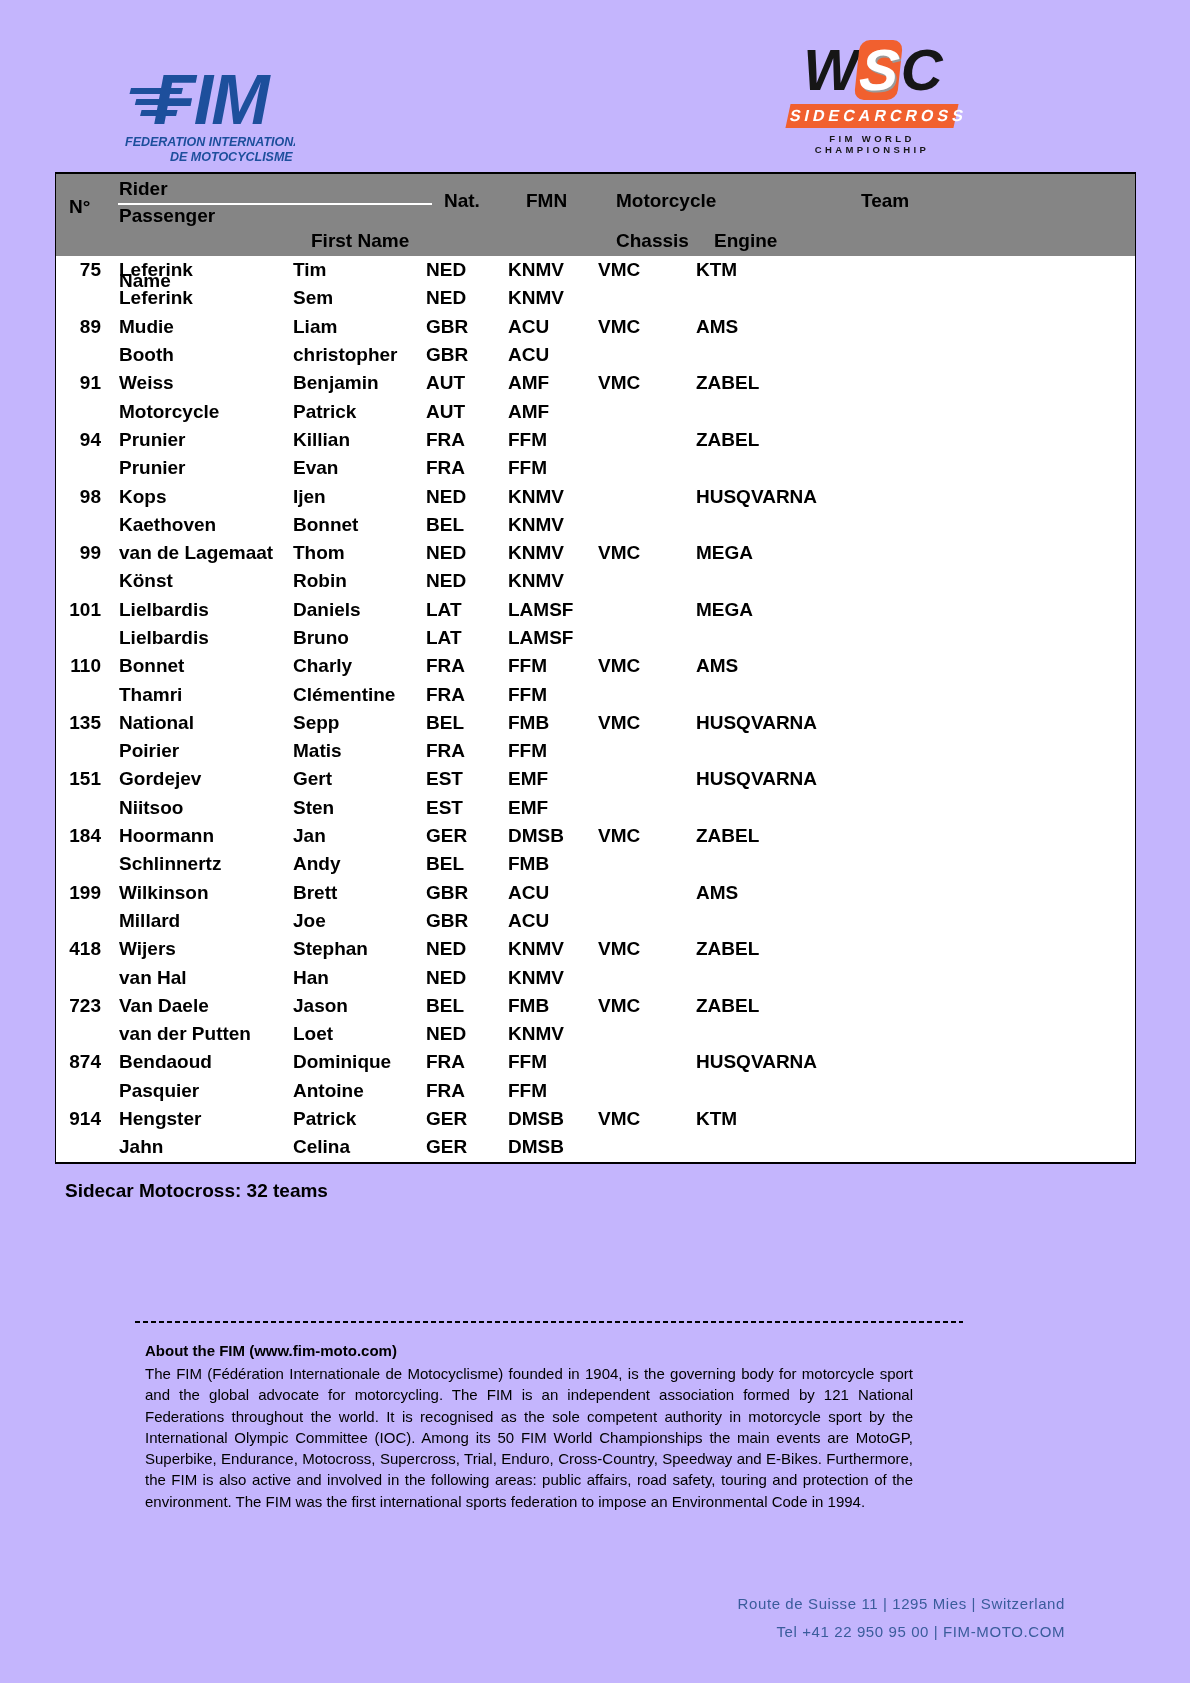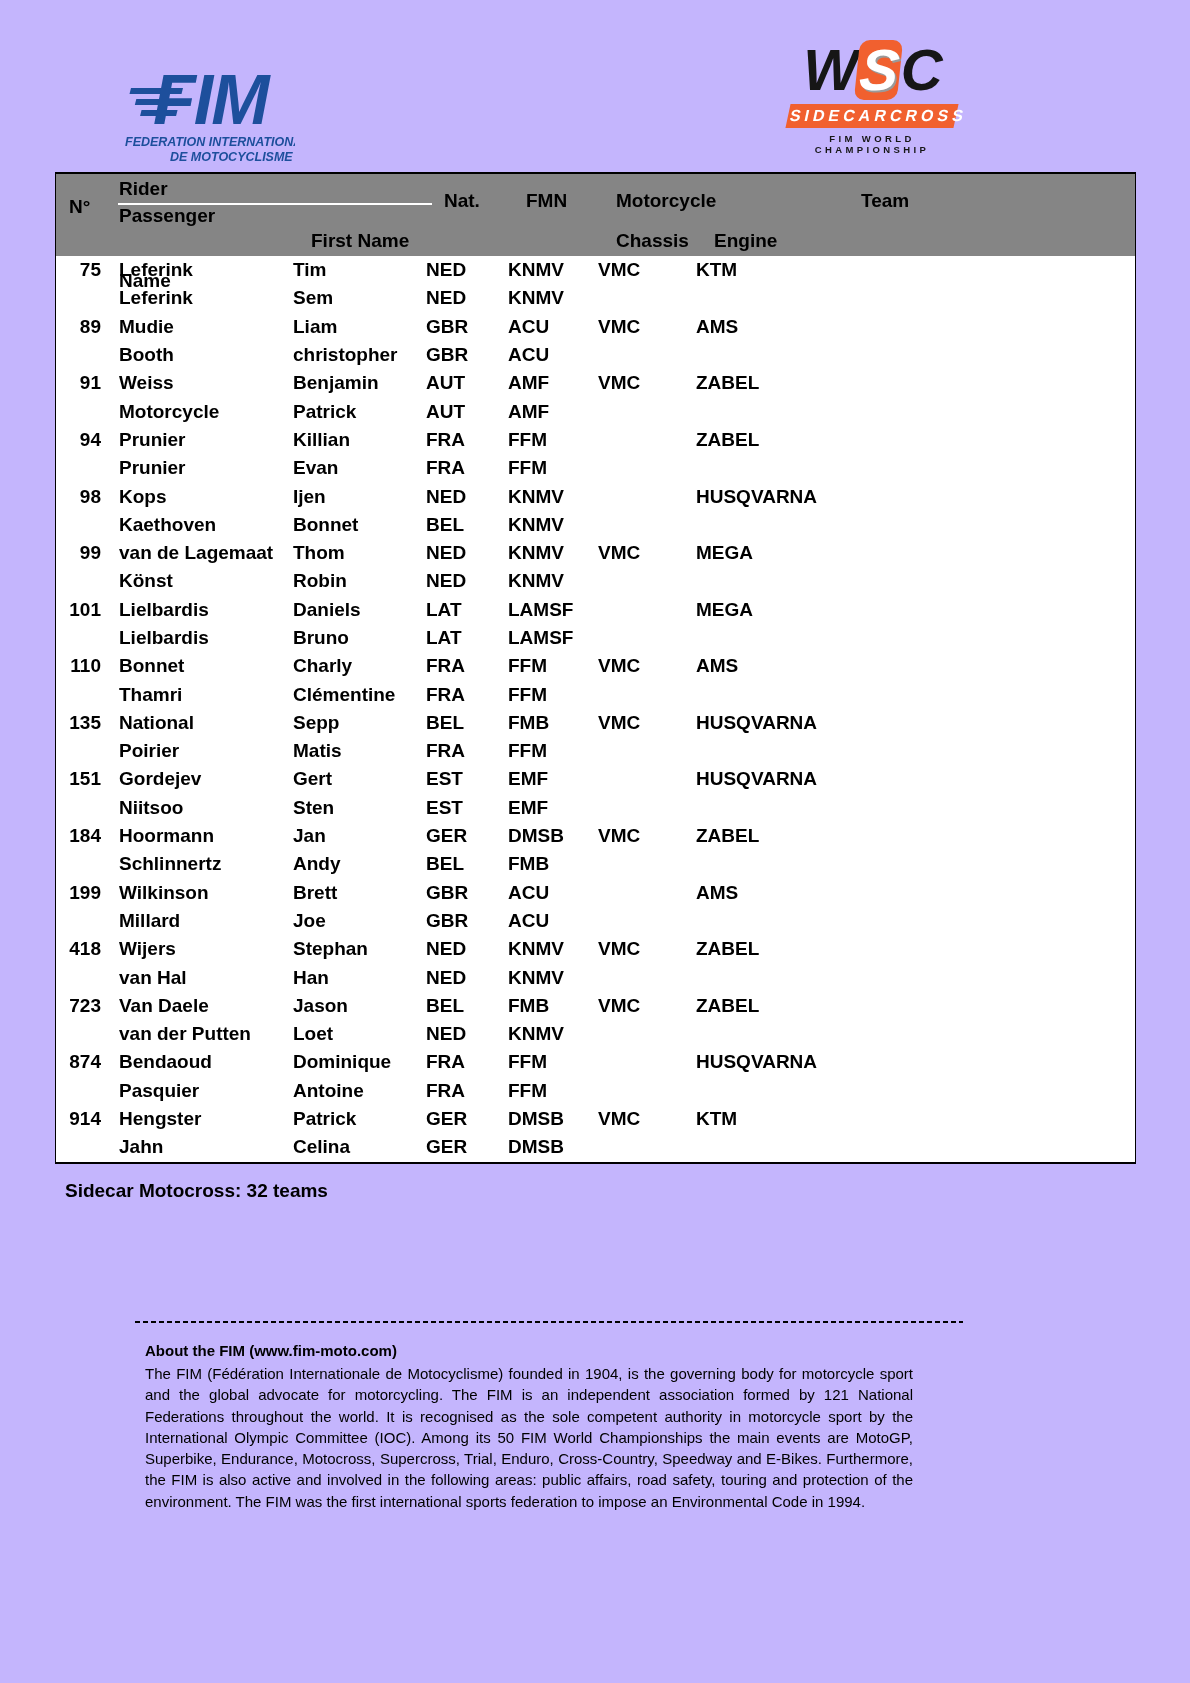--- a/index.html
+++ b/index.html
@@ -425,14 +425,18 @@
         </div>
       </div>
   </div>
 
   <div class="summary-line">Sidecar Motocross: 32 teams</div>
 
   <div class="dashed-sep"></div>
   <div class="about-heading">About the FIM (www.fim-moto.com)</div>
   <div class="about-body">The FIM (Fédération Internationale de Motocyclisme) founded in 1904, is the governing body for motorcycle sport and the global advocate for motorcycling. The FIM is an independent association formed by 121 National Federations throughout the world. It is recognised as the sole competent authority in motorcycle sport by the International Olympic Committee (IOC). Among its 50 FIM World Championships the main events are MotoGP, Superbike, Endurance, Motocross, Supercross, Trial, Enduro, Cross-Country, Speedway and E-Bikes. Furthermore, the FIM is also active and involved in the following areas: public affairs, road safety, touring and protection of the environment. The FIM was the first international sports federation to impose an Environmental Code in 1994.</div>
 
+  <div class="footer" style="color: rgb(58, 92, 155);">
+    <div>Route de Suisse 11   |   1295 Mies   |   Switzerland</div>
+    <div>Tel +41 22 950 95 00   |   FIM-MOTO.COM</div>
+  </div>
 
 </div>
 
 </body></html>

